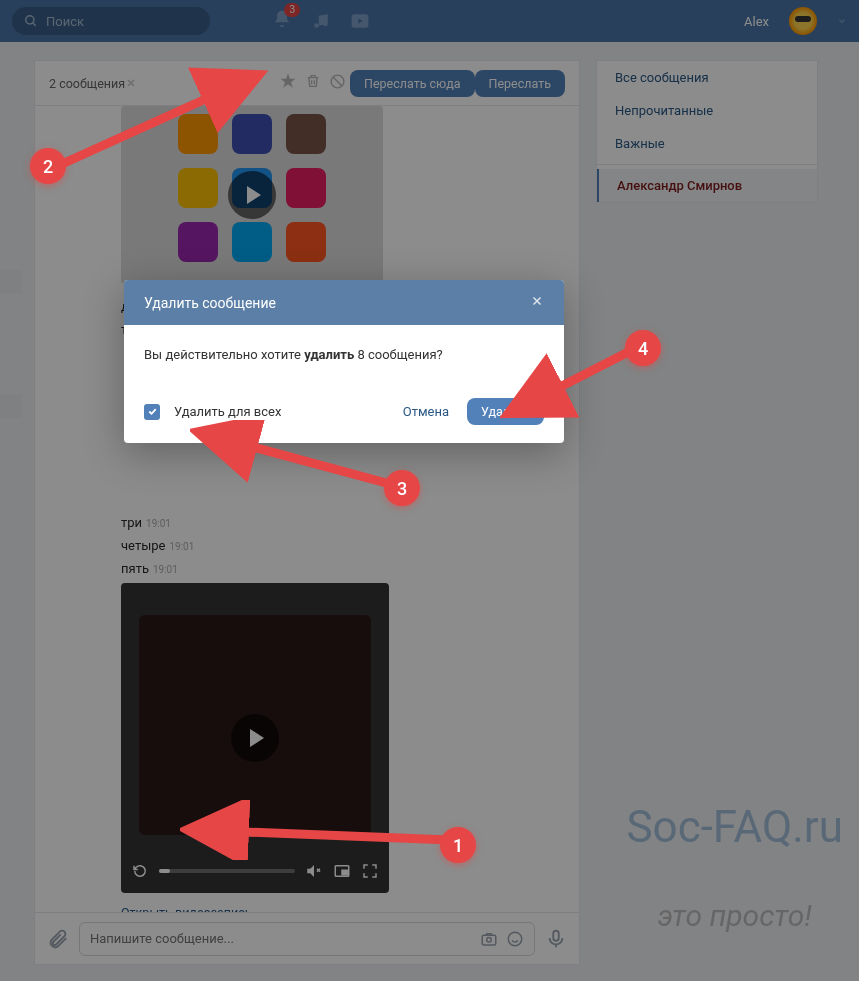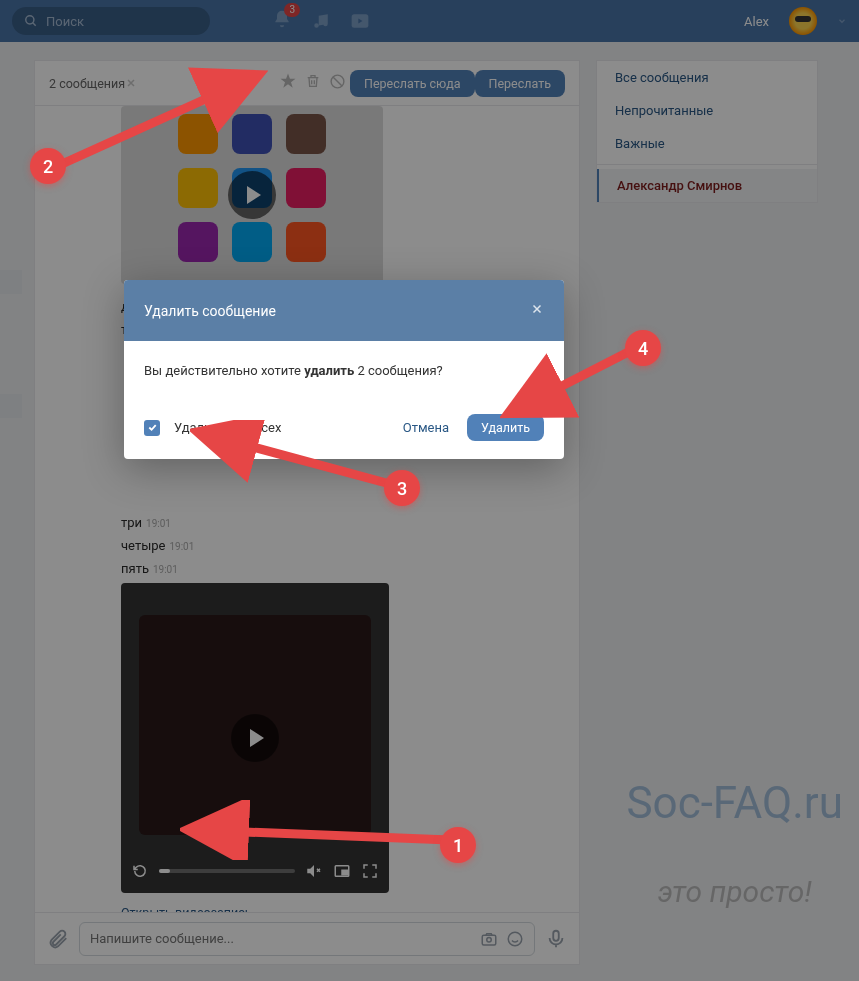--- a/index.html
+++ b/index.html
@@ -44,32 +44,32 @@
 .compose{height:52px;border-top:1px solid #e7e8ec;display:flex;align-items:center;padding:0 12px;gap:10px}
 .compose-input{flex:1;border:1px solid #d3d9de;border-radius:6px;height:34px;display:flex;align-items:center;padding:0 10px;gap:8px}
 .compose-input input{flex:1;border:none;outline:none;font-size:13px}
 .compose-ico{color:#99a2ad;cursor:pointer}
 .sidebar{width:222px;background:#fff;border:1px solid #e7e8ec;height:fit-content}
 .sb-item{padding:9px 18px;font-size:13px;color:#2a5885;cursor:pointer}
 .sb-sep{height:1px;background:#e7e8ec;margin:4px 0}
 .sb-active{border-left:2px solid #5181b8;background:#f0f2f5;font-weight:500;color:#7f1d1d}
 .overlay{position:absolute;inset:0;background:rgba(0,0,0,.45);z-index:50}
 .modal{position:absolute;top:280px;left:124px;width:440px;background:#fff;border-radius:4px;z-index:60;box-shadow:0 10px 40px rgba(0,0,0,.3)}
-.modal-head{background:#5b7fa6;color:#fff;padding:22px 20px;font-size:14px;border-radius:4px 4px 0 0;display:flex;align-items:center}
+.modal-head{background:#5b7fa6;color:#fff;padding:14px 20px;font-size:14px;border-radius:4px 4px 0 0;display:flex;align-items:center}
 .modal-head span:first-child{flex:1}
 .modal-x{cursor:pointer;opacity:.8}
 .modal-body{padding:22px 20px;font-size:13px;color:#333}
 .modal-foot{padding:14px 20px 18px;display:flex;align-items:center;gap:18px}
 .chk-wrap{display:flex;align-items:center;gap:14px;font-size:13px;color:#333}
 .chk{width:16px;height:16px;background:#5181b8;border-radius:3px;display:flex;align-items:center;justify-content:center}
 .modal-foot-sp{flex:1}
 .btn-cancel{color:#2a5885;font-size:13px;cursor:pointer}
 .marker{position:absolute;width:36px;height:36px;background:#e64646;border-radius:50%;color:#fff;display:flex;align-items:center;justify-content:center;font-size:18px;font-weight:500;z-index:70;box-shadow:0 2px 6px rgba(230,70,70,.5)}
 .arrow{position:absolute;z-index:65;pointer-events:none}
-.watermark{position:absolute;right:16px;bottom:68px;z-index:45;text-align:center;opacity:.5;pointer-events:none}
+.watermark{position:absolute;right:16px;bottom:44px;z-index:45;text-align:center;opacity:.5;pointer-events:none}
 .wm1{font-size:44px;color:#5a90c4;font-weight:400}
 .wm2{font-size:30px;color:#888;font-style:italic;line-height:1.4}
 .ghost-list{position:absolute;left:0;top:270px;width:22px}
 .ghost-item{height:24px;background:#e5e9ed;margin-bottom:100px}
 </style>
 </head>
 <body>
 
 <div class="topbar">
   <div class="search-box">
@@ -211,21 +211,21 @@
 
 <div class="overlay"></div>
 <div class="modal">
   <div class="modal-head">
     <span>Удалить сообщение</span>
     <span class="modal-x"><svg width="14" height="14" viewBox="0 0 24 24" fill="none" stroke="#fff" stroke-width="2.5">
           <path d="M6 6l12 12M18 6L6 18"></path>
         </svg></span>
   </div>
   <div class="modal-body">
-    <span>Вы действительно хотите </span><b>удалить</b><span> 2 сообщения?</span>
+    <span>Вы действительно хотите </span><b>удалить</b><span> 8 сообщения?</span>
   </div>
   <div class="modal-foot">
     <label class="chk-wrap">
       <span class="chk">
           <svg width="11" height="11" viewBox="0 0 24 24" fill="none" stroke="#fff" stroke-width="4">
             <path d="M5 12l5 5 9-10"></path>
           </svg>
         </span>
       <span>Удалить для всех</span>
     </label>

